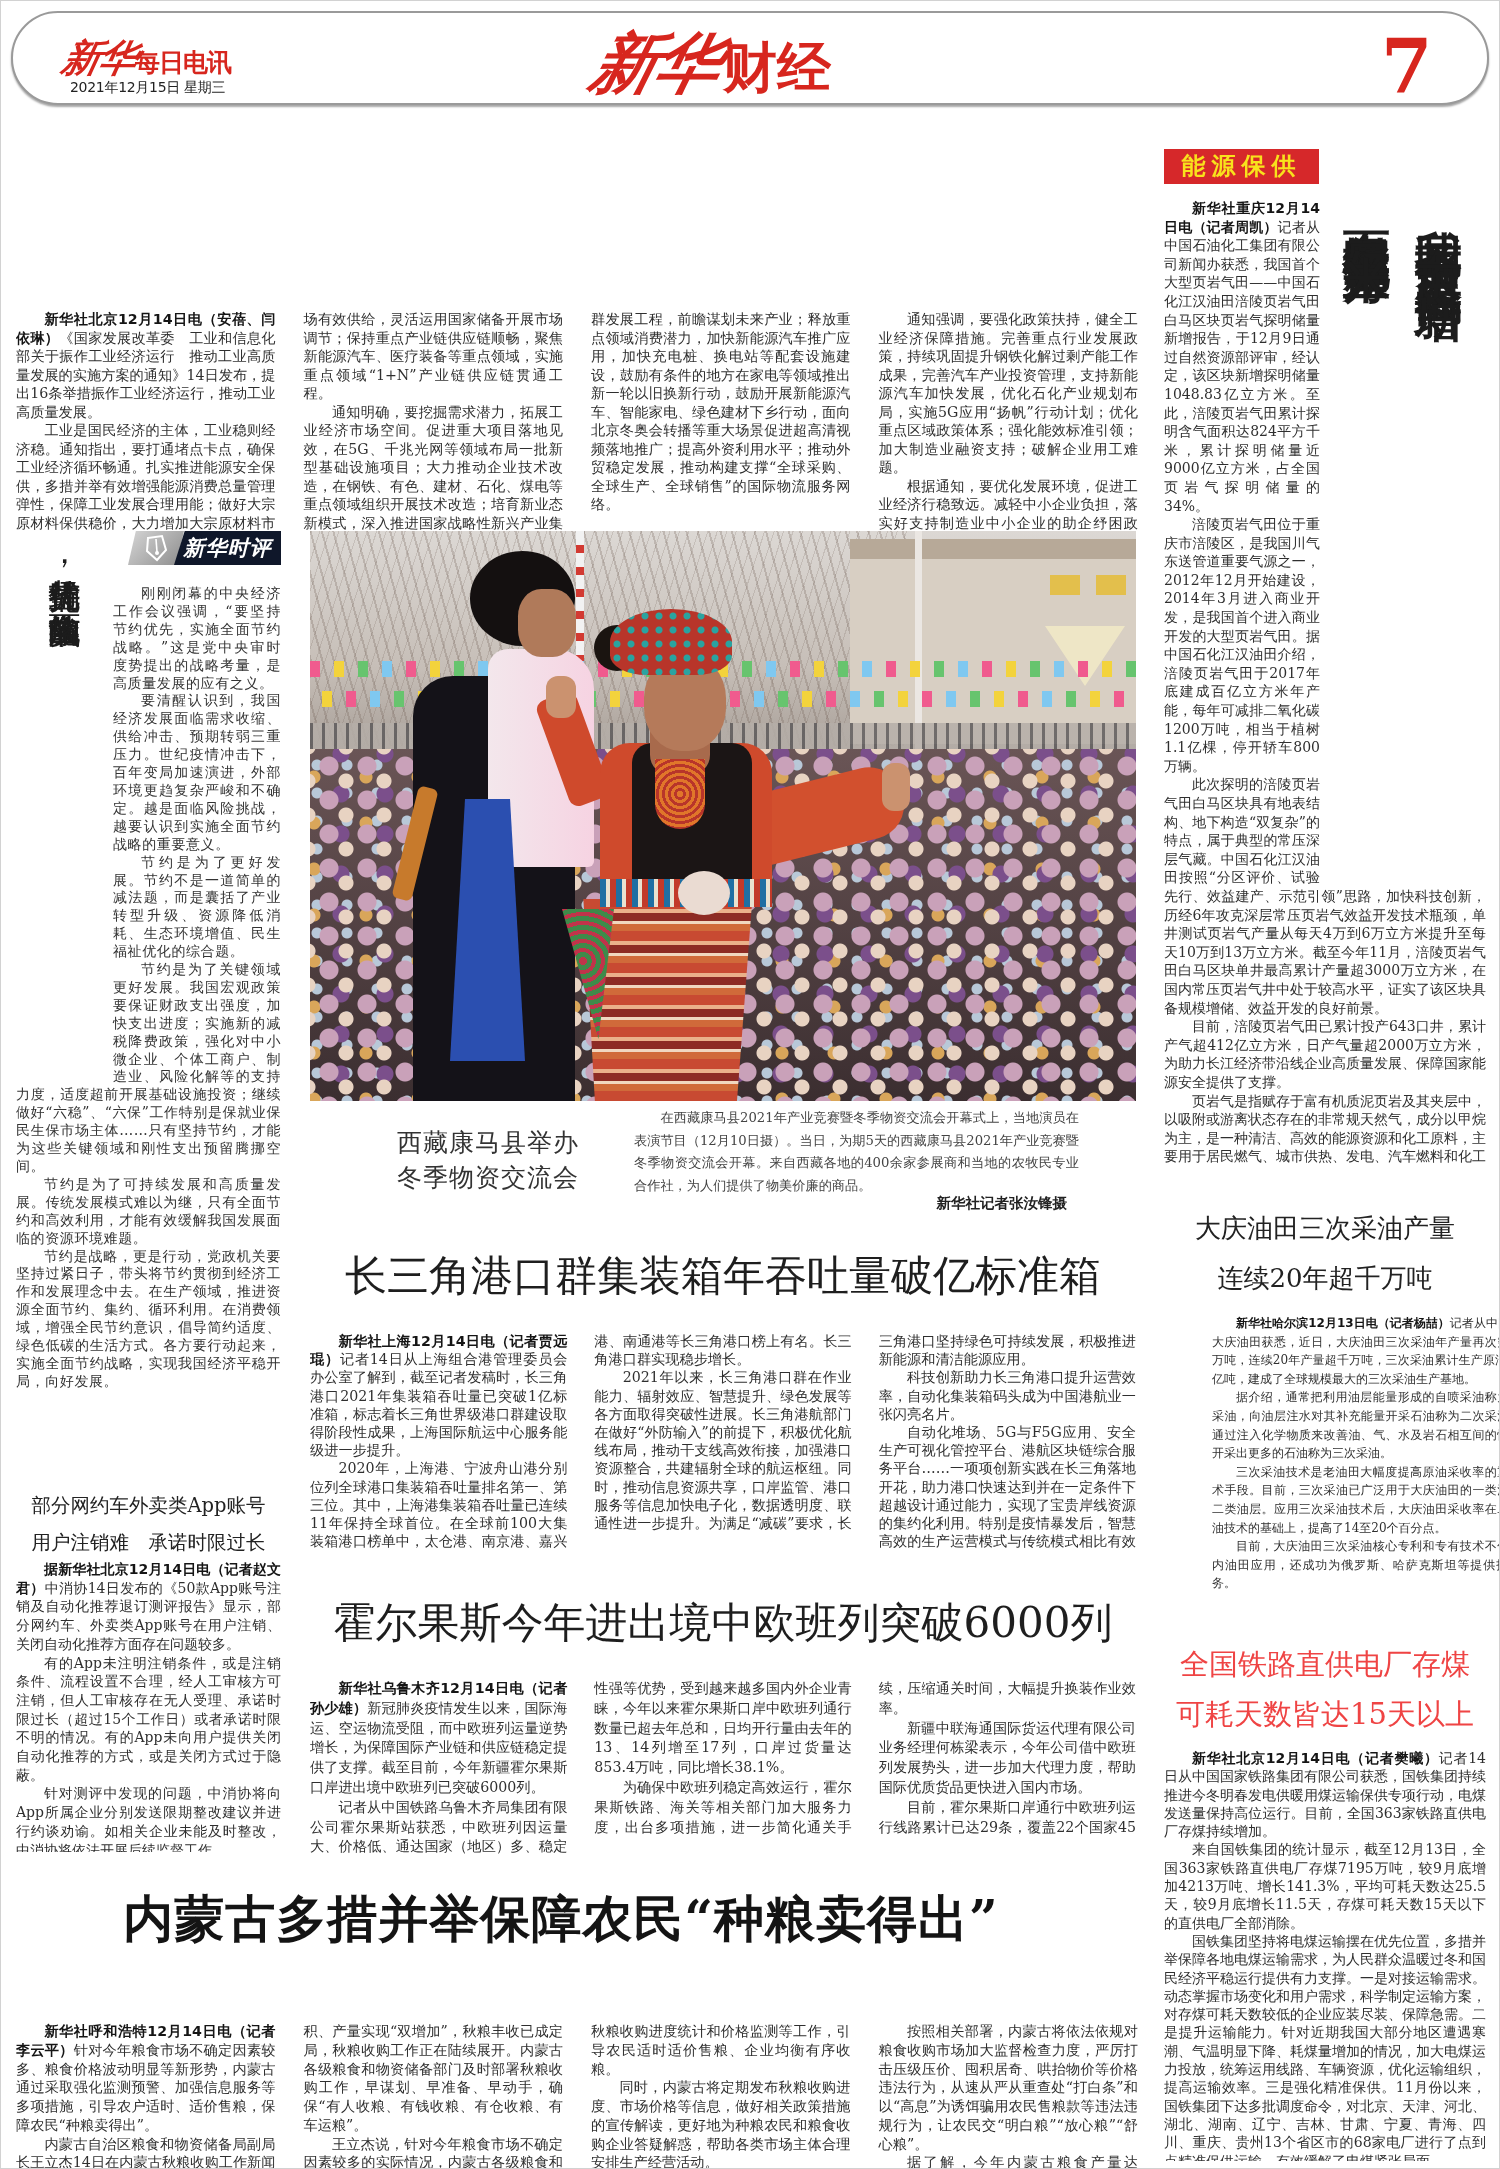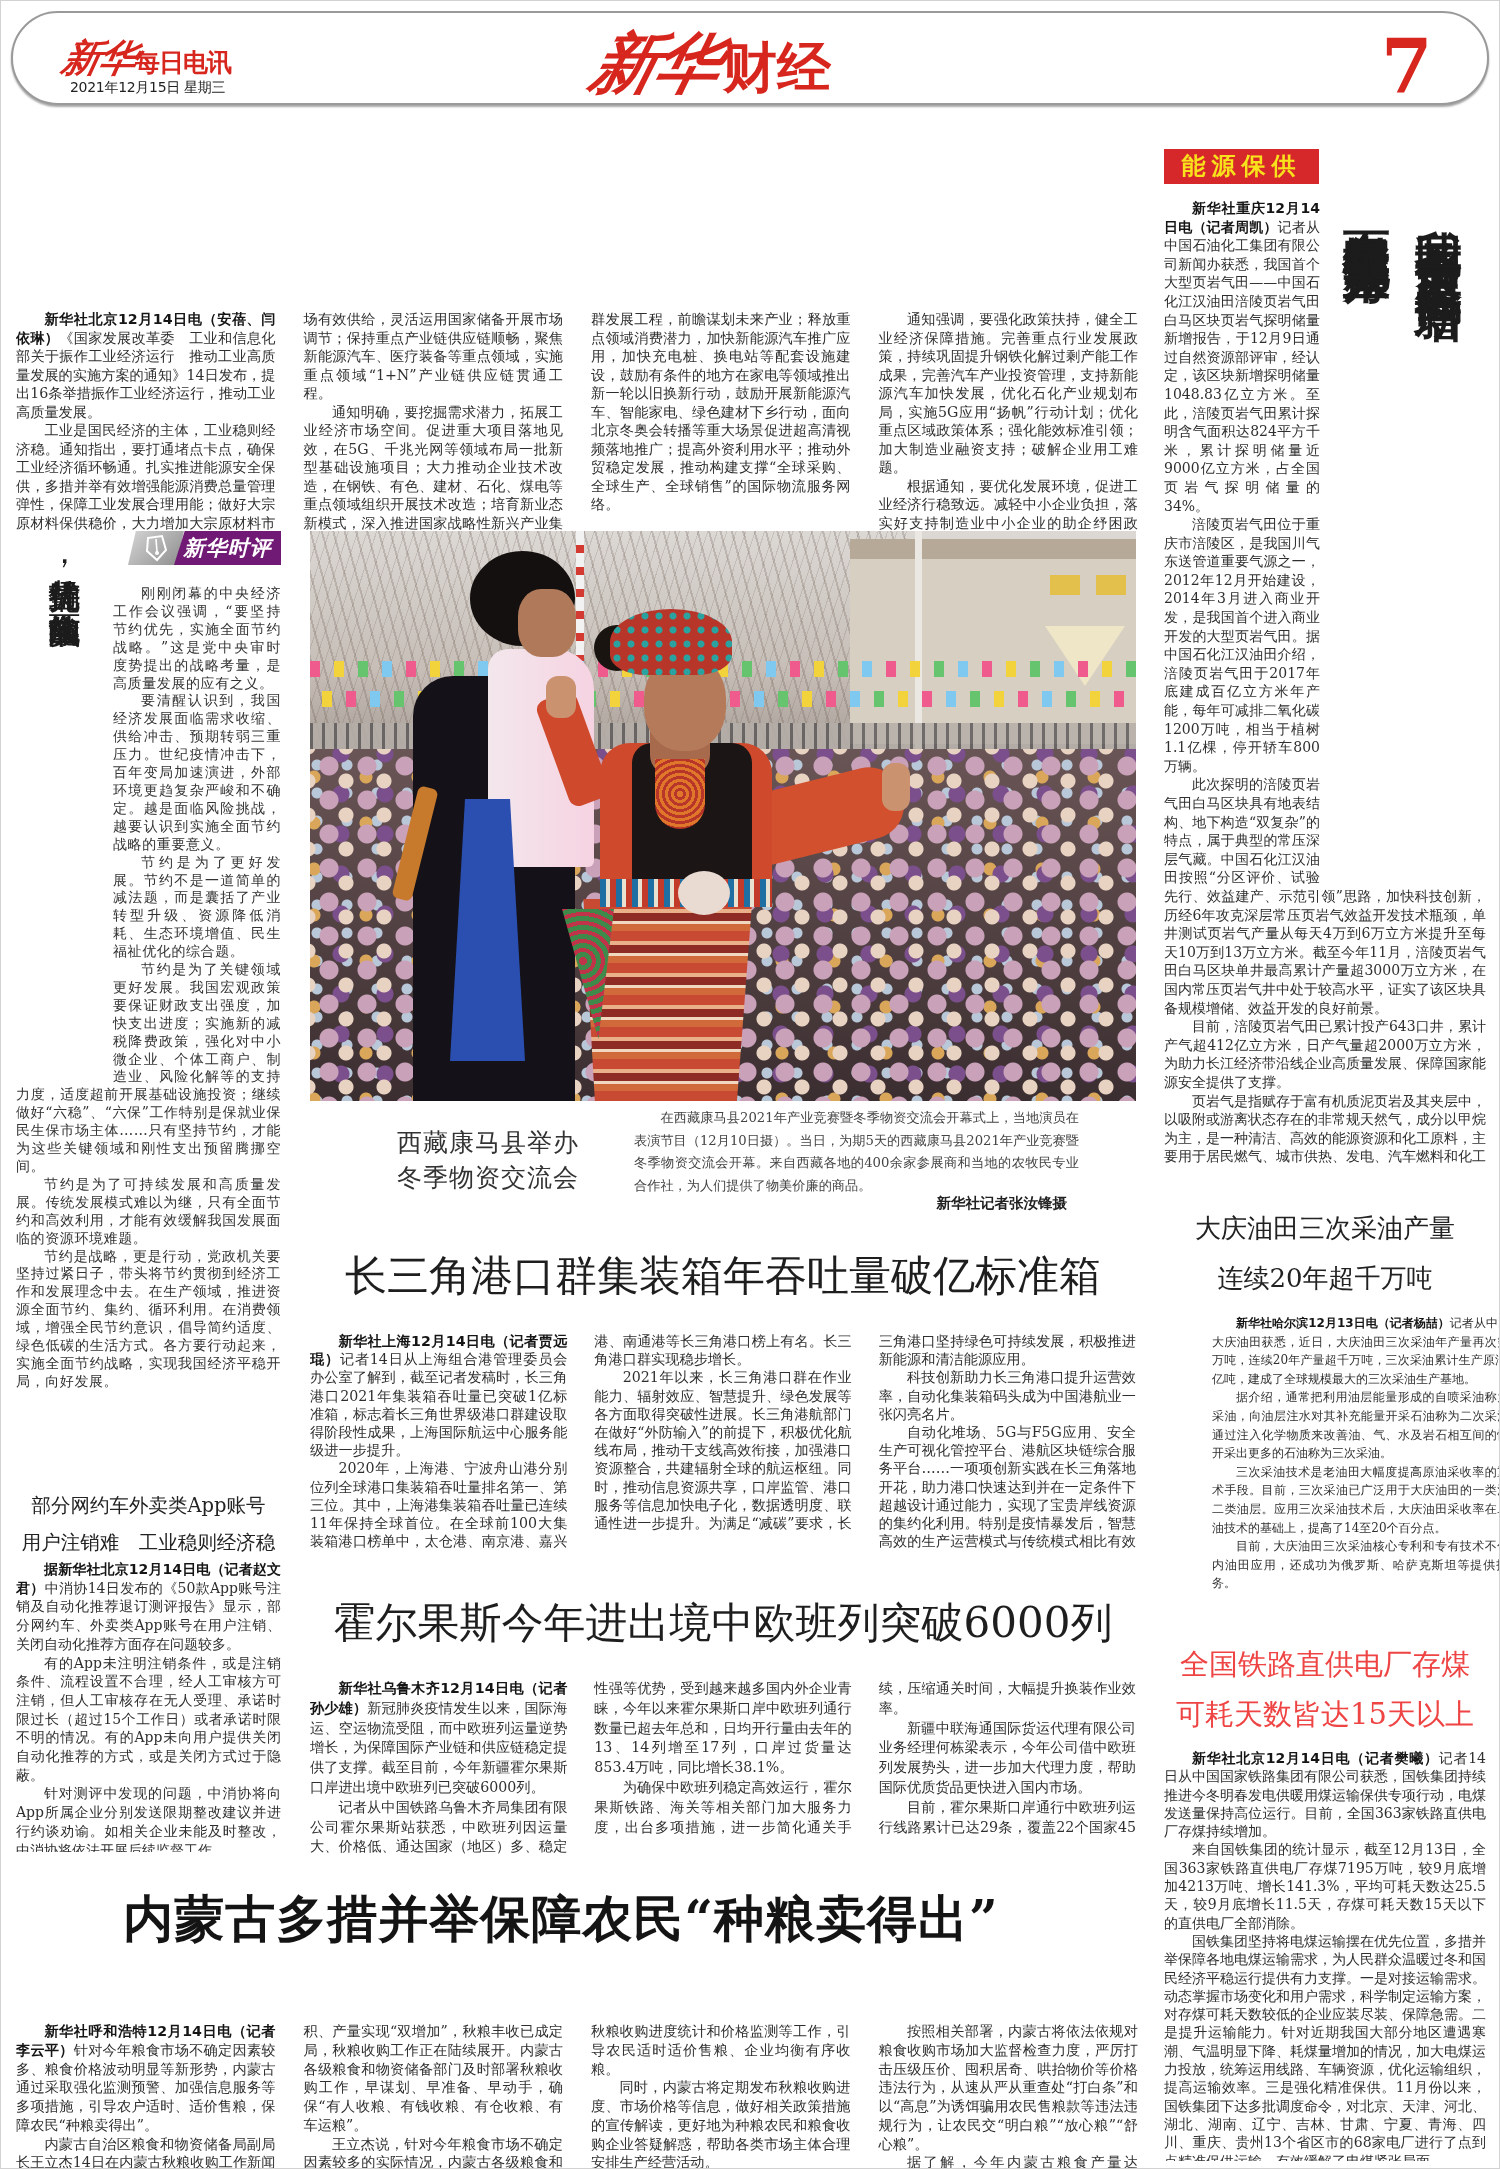--- a/index.html
+++ b/index.html
@@ -35,21 +35,21 @@
 .vhead-a{left:92px;top:-7px;letter-spacing:6px;}
 .vhead-b{left:20px;top:-5px;letter-spacing:2px;}
 .daqing-head{left:1163px;top:1202px;width:322px;text-align:center;font-size:26px;line-height:50px;color:#222;}
 .daqing-body{left:1211px;top:1313px;width:322px;height:300px;font-size:12px;line-height:18.6px;overflow:hidden;}
 .rail-head{left:1163px;top:1638px;width:322px;text-align:center;font-size:29px;line-height:50px;color:#ef4444;}
 .rail-body{left:1163px;top:1748px;width:322px;height:412px;font-size:14px;line-height:18.3px;overflow:hidden;}
 
 
 .badge-comm{left:127px;top:530px;width:153px;height:34px;}
 .badge-comm .gray{position:absolute;left:0;top:0;width:56px;height:34px;background:linear-gradient(135deg,#d6d6d6,#8c8c8c);clip-path:polygon(14% 0,100% 0,86% 100%,0 100%);}
-.badge-comm .red{position:absolute;left:46px;top:0;width:107px;height:34px;background:#701a75;clip-path:polygon(10% 0,100% 0,100% 100%,0 100%);color:#fff;font-style:italic;font-weight:bold;font-size:21px;line-height:34px;text-align:center;letter-spacing:1px;font-family:"DejaVu Sans","Liberation Sans",sans-serif;}
+.badge-comm .red{position:absolute;left:46px;top:0;width:107px;height:34px;background:#0f172a;clip-path:polygon(10% 0,100% 0,100% 100%,0 100%);color:#fff;font-style:italic;font-weight:bold;font-size:21px;line-height:34px;text-align:center;letter-spacing:1px;font-family:"DejaVu Sans","Liberation Sans",sans-serif;}
 .comm-title{left:46px;top:553px;writing-mode:vertical-rl;font-size:32px;line-height:36px;letter-spacing:.3px;color:#1c1c1c;white-space:nowrap;}
 .comm-body{left:15px;top:584px;width:265px;height:845px;font-size:14px;line-height:17.9px;letter-spacing:.6px;overflow:hidden;color:#333;}
 .comm-float{float:left;width:97px;height:492px;}
 
 
 .app-head{left:15px;top:1486px;width:265px;text-align:center;font-size:19.5px;line-height:37px;color:#222;}
 .app-body{left:15px;top:1559px;width:265px;height:292px;font-size:14px;line-height:18.7px;overflow:hidden;}
 
 
 .photo{left:309px;top:530px;width:826px;height:570px;overflow:hidden;background:#6a5a58;}
@@ -142,21 +142,21 @@
     <p>要清醒认识到，我国经济发展面临需求收缩、供给冲击、预期转弱三重压力。世纪疫情冲击下，百年变局加速演进，外部环境更趋复杂严峻和不确定。越是面临风险挑战，越要认识到实施全面节约战略的重要意义。</p>
     <p>节约是为了更好发展。节约不是一道简单的减法题，而是囊括了产业转型升级、资源降低消耗、生态环境增值、民生福祉优化的综合题。</p>
     <p>节约是为了关键领域更好发展。我国宏观政策要保证财政支出强度，加快支出进度；实施新的减税降费政策，强化对中小微企业、个体工商户、制造业、风险化解等的支持力度，适度超前开展基础设施投资；继续做好“六稳”、“六保”工作特别是保就业保民生保市场主体……只有坚持节约，才能为这些关键领域和刚性支出预留腾挪空间。</p>
     <p>节约是为了可持续发展和高质量发展。传统发展模式难以为继，只有全面节约和高效利用，才能有效缓解我国发展面临的资源环境难题。</p>
     <p>节约是战略，更是行动，党政机关要坚持过紧日子，带头将节约贯彻到经济工作和发展理念中去。在生产领域，推进资源全面节约、集约、循环利用。在消费领域，增强全民节约意识，倡导简约适度、绿色低碳的生活方式。各方要行动起来，实施全面节约战略，实现我国经济平稳开局，向好发展。</p>
 
   </div>
 
   <div class="abs app-head">
     <div>部分网约车外卖类App账号</div>
-    <div>用户注销难　工业稳则经济稳</div>
+    <div>用户注销难　承诺时限过长</div>
   </div>
   <div class="abs app-body txt">
     <p><span class="dl">据新华社北京12月14日电（记者赵文君）</span><span>中消协14日发布的《50款App账号注销及自动化推荐退订测评报告》显示，部分网约车、外卖类App账号在用户注销、关闭自动化推荐方面存在问题较多。</span></p>
     <p>有的App未注明注销条件，或是注销条件、流程设置不合理，经人工审核方可注销，但人工审核存在无人受理、承诺时限过长（超过15个工作日）或者承诺时限不明的情况。有的App未向用户提供关闭自动化推荐的方式，或是关闭方式过于隐蔽。</p>
     <p>针对测评中发现的问题，中消协将向App所属企业分别发送限期整改建议并进行约谈劝谕。如相关企业未能及时整改，中消协将依法开展后续监督工作。</p>
   </div>
 
   <div class="abs photo">
     <div style="left:0;top:0;width:826px;height:250px;background:linear-gradient(180deg,#dcd8d4 0%,#c6beb7 55%,#9d948d 100%);"></div>
     <div style="left:0;top:0;width:600px;height:215px;background:repeating-linear-gradient(75deg,rgba(115,98,88,.28) 0 2px,transparent 2px 11px),repeating-linear-gradient(108deg,rgba(115,98,88,.2) 0 1px,transparent 1px 9px);"></div>

